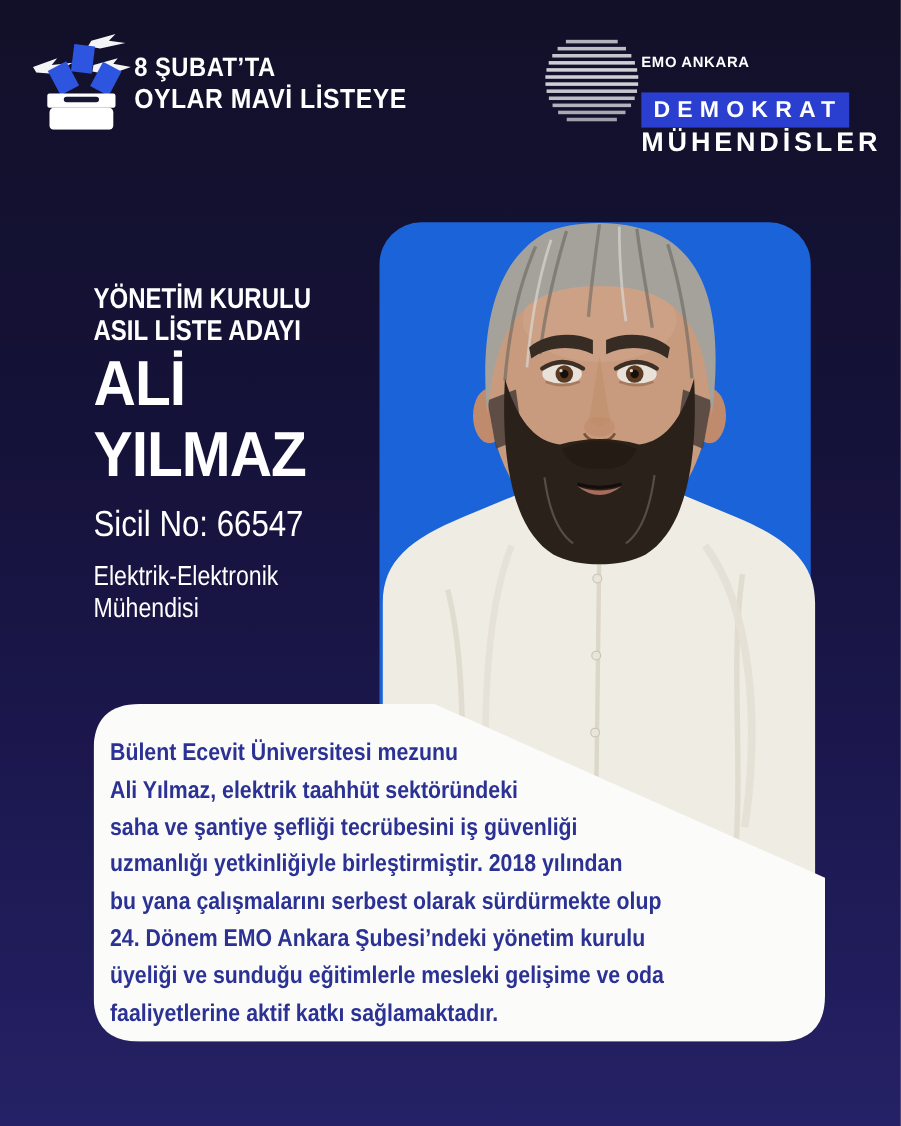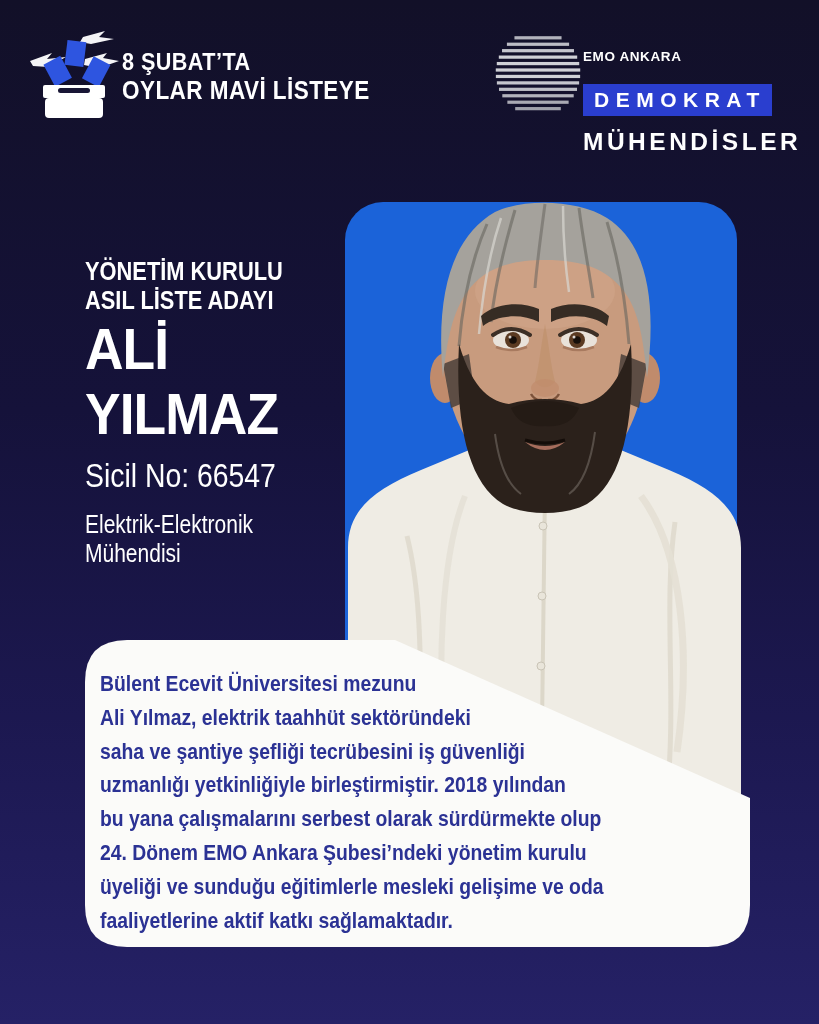--- a/index.html
+++ b/index.html
@@ -21,21 +21,21 @@
     transform:scaleX(.9);transform-origin:left top;line-height:29px;white-space:nowrap;}
   .slogan .l1{font-size:24px;letter-spacing:.5px;}
   .slogan .l2{font-size:25px;letter-spacing:.5px;}
 
   
   .globe-svg{left:492px;top:27px;width:92px;height:92px;}
   .logo-text{left:583px;top:49px;display:flex;flex-direction:column;align-items:flex-start;}
   .logo-org{color:#fff;font-size:13.5px;font-weight:bold;letter-spacing:.6px;white-space:nowrap;}
   .logo-title{margin-top:20px;background:var(--demokrat-box-blue,#2a3ecf);color:#fff;
     font-size:21px;font-weight:bold;letter-spacing:6.5px;padding:4px 6px 4px 11px;white-space:nowrap;}
-  .logo-sub{margin-top:12px;color:#fff;font-size:24.5px;font-weight:bold;letter-spacing:3.5px;white-space:nowrap;}
+  .logo-sub{margin-top:0;color:#fff;font-size:24.5px;font-weight:bold;letter-spacing:3.5px;white-space:nowrap;}
 
   
   .cand{color:var(--text-white,#fff);white-space:nowrap;transform-origin:left top;}
   .role1{left:85px;top:256px;font-size:26px;font-weight:bold;transform:scaleX(.84);}
   .role2{left:85px;top:285px;font-size:26px;font-weight:bold;transform:scaleX(.84);}
   .name{left:85px;top:316px;font-size:58px;font-weight:800;line-height:65px;transform:scaleX(.92);letter-spacing:-1px;}
   .sicil{left:85px;top:457px;font-size:33px;font-weight:400;transform:scaleX(.86);}
   .prof{left:85px;top:510px;font-size:25px;font-weight:400;line-height:29px;transform:scaleX(.84);}
 
   

